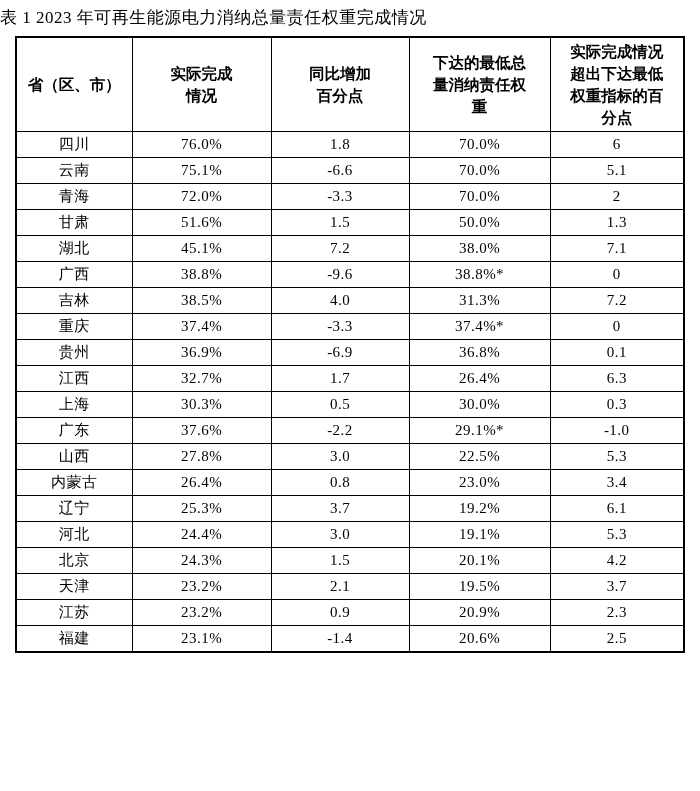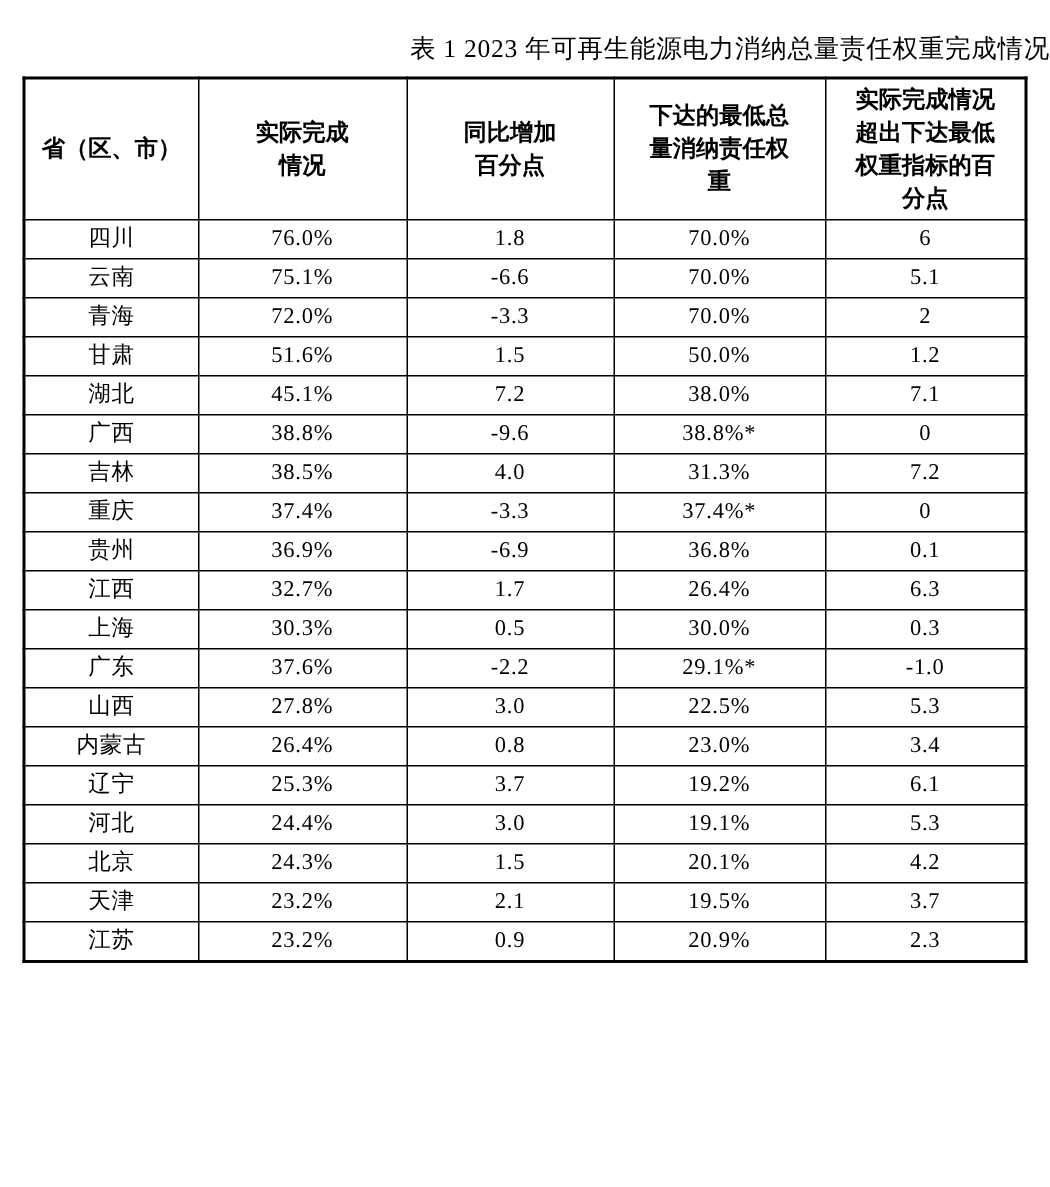--- a/index.html
+++ b/index.html
@@ -11,27 +11,26 @@
     overflow: hidden;
     font-family: "Liberation Serif", "DejaVu Serif", serif;
     color: #000000;
   }
   .page {
     width: 700px;
     height: 791px;
     box-sizing: border-box;
   }
   .doc-title {
-    text-align: right;
+    text-align: left;
     font-size: 17px;
     font-weight: normal;
     padding-top: 6px;
     letter-spacing: 0.5px;
     white-space: nowrap;
-    margin-top: 15px;
   }
   table.data-table {
     border-collapse: collapse;
     table-layout: fixed;
     width: 668px;
     margin: 7px auto 0 auto;
     border: 2px solid #000000;
   }
   col.c1 { width: 116px; }
   col.c2 { width: 139px; }
@@ -110,21 +109,21 @@
           <td>72.0%</td>
           <td>-3.3</td>
           <td>70.0%</td>
           <td>2</td>
         </tr>
         <tr>
           <td>甘肃</td>
           <td>51.6%</td>
           <td>1.5</td>
           <td>50.0%</td>
-          <td>1.2</td>
+          <td>1.3</td>
         </tr>
         <tr>
           <td>湖北</td>
           <td>45.1%</td>
           <td>7.2</td>
           <td>38.0%</td>
           <td>7.1</td>
         </tr>
         <tr>
           <td>广西</td>
@@ -217,16 +216,23 @@
           <td>19.5%</td>
           <td>3.7</td>
         </tr>
         <tr>
           <td>江苏</td>
           <td>23.2%</td>
           <td>0.9</td>
           <td>20.9%</td>
           <td>2.3</td>
         </tr>
+        <tr>
+          <td>福建</td>
+          <td>23.1%</td>
+          <td>-1.4</td>
+          <td>20.6%</td>
+          <td>2.5</td>
+        </tr>
       </tbody>
   </table>
 
 </div>
 
 </body></html>

